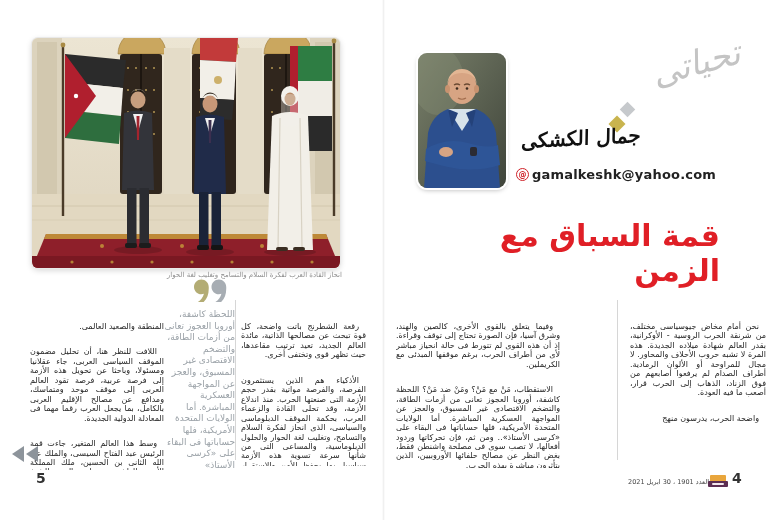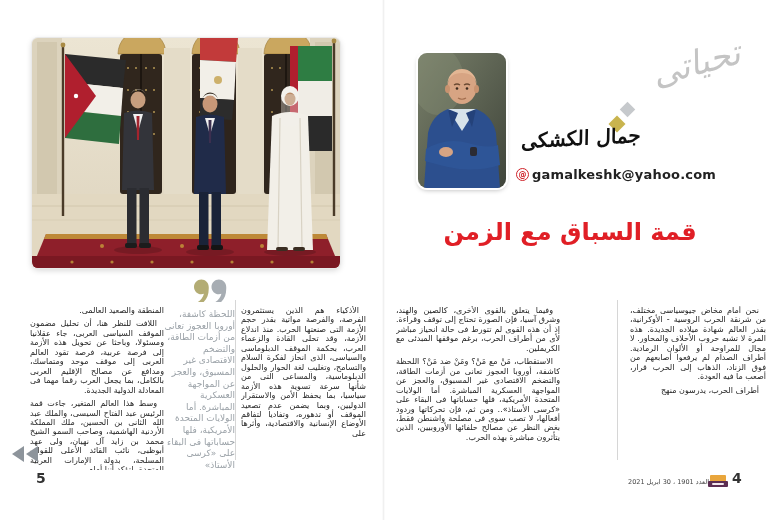--- a/index.html
+++ b/index.html
@@ -27,27 +27,27 @@
   .d-gold{left:611px;top:118px;}  .d-gold span{width:12px;height:12px;background:#c9b44e;}
   .author-photo{position:absolute;left:418px;top:53px;width:88px;height:135px;border-radius:9px;
                 overflow:hidden;box-shadow:0 0 0 2px #fff,0 2px 5px rgba(0,0,0,.3);}
   .signature{position:absolute;left:512px;top:126px;width:138px;text-align:center;font-size:20px;
              font-weight:bold;color:#111;transform:rotate(-3deg) skewX(-4deg);
              font-family:"DejaVu Serif",serif;}
   .email-row{position:absolute;left:516px;top:167px;display:flex;align-items:center;gap:3px;direction:ltr;}
   .at-badge{width:11px;height:11px;border:1px solid #cf2229;border-radius:50%;color:#cf2229;
             font-size:8px;line-height:11px;text-align:center;font-weight:bold;}
   .email-text{font-size:13px;color:#222;font-weight:bold;letter-spacing:.2px;}
-  .headline{position:absolute;left:420px;top:218px;width:300px;text-align:center;font-size:24px;
+  .headline{position:absolute;left:420px;top:218px;width:300px;font-size:30px;
             font-weight:bold;color:#e01f26;}
 
   
   .col{position:absolute;font-size:8px;line-height:9.45px;color:#242424;text-align:justify;
        direction:rtl;overflow:hidden;}
-  .col p{margin:0 0 4px 0;text-indent:7px;}
+  .col p{margin:16px 0 4px 0;text-indent:7px;}
   .col p:last-child{margin-bottom:0;}
   .p4-c1{left:630px;top:306px;width:136px;height:160px;}
   .p4-c2{left:396px;top:306px;width:164px;height:162px;}
   .p5-c1{left:241px;top:306px;width:125px;height:160px;}
   .p5-c2{left:30px;top:306px;width:134px;height:164px;}
   .vrule{position:absolute;width:1px;background:#d6d6d6;top:300px;height:160px;}
   .r4{left:617px;} .r5{left:235px;}
   .pullquote{position:absolute;direction:rtl;color:#9aa1a7;font-size:9px;line-height:11.6px;
              text-align:right;}
   .pq4{left:544px;top:292px;width:64px;}
@@ -208,22 +208,24 @@
         <path d="M248 80 L246 210 M268 80 L270 210" stroke="#d8d2c4" stroke-width="1.2" fill="none"></path>
         <ellipse cx="258" cy="58" rx="9" ry="10" fill="#f4f2ec"></ellipse>
         <ellipse cx="258" cy="61" rx="5.5" ry="6.5" fill="#b98a66"></ellipse>
         <path d="M249 60 q9 -8 18 0 l0 26 q-9 6 -18 0 z" fill="#f4f2ec" opacity="0.35"></path>
         <rect x="244" y="209" width="12" height="4" rx="2" fill="#3a2d22"></rect>
           <rect x="261" y="209" width="12" height="4" rx="2" fill="#3a2d22"></rect>
       </g>
     </svg>
   </div>
 
+  <div class="photo-caption">انحاز القادة العرب لفكرة السلام والتسامح وتغليب لغة الحوار</div>
 
   <div class="col p5-c1">
+    <p>رقعة الشطرنج باتت واضحة، كل قوة تبحث عن مصالحها الذاتية، مائدة العالم الجديد، تعيد ترتيب مقاعدها، حيث تظهر قوى وتختفى أخرى.</p>
     <p>الأذكياء هم الذين يستثمرون الفرصة، والفرصة مواتية بقدر حجم الأزمة التى صنعتها الحرب. منذ اندلاع الأزمة، وقد تحلى القادة والزعماء العرب، بحكمة الموقف الدبلوماسى والسياسى، الذى انحاز لفكرة السلام والتسامح، وتغليب لغة الحوار والحلول الدبلوماسية، والمساعى التى من شأنها سرعة تسوية هذه الأزمة سياسيا، بما يحفظ الأمن والاستقرار الدوليين، وبما يضمن عدم تصعيد الموقف أو تدهوره، وتفاديا لتفاقم الأوضاع الإنسانية والاقتصادية، وأثرها على</p>
   </div>
 
   <div class="vrule r5"></div>
 
   <div class="pullquote pq5">
     <svg class="pq-mark" viewBox="0 0 38 26" xmlns="http://www.w3.org/2000/svg">
       <path fill="#b3ac74" d="M8,0 C3.6,0 0,3.6 0,8 C0,12.4 3.6,16 8,16 C9,16 9.9,15.8 10.8,15.5 C9.8,19.5 7.5,22.3 4.2,24.5 L10.5,24.5 C14.3,20.8 16,16 16,10 L16,8 C16,3.6 12.4,0 8,0 Z"></path>
       <path fill="#a7adb3" d="M27,0 C22.6,0 19,3.6 19,8 C19,12.4 22.6,16 27,16 C28,16 28.9,15.8 29.8,15.5 C28.8,19.5 26.5,22.3 23.2,24.5 L29.5,24.5 C33.3,20.8 35,16 35,10 L35,8 C35,3.6 31.4,0 27,0 Z"></path>
     </svg>
@@ -283,21 +285,21 @@
   <div class="signature">جمال الكشكى</div>
   <div class="email-row">
     <span class="at-badge">@</span>
     <span class="email-text">gamalkeshk@yahoo.com</span>
   </div>
 
   <h1 class="headline" style="margin:0;">قمة السباق مع الزمن</h1>
 
   <div class="col p4-c1">
     <p>نحن أمام مخاض جيوسياسى مختلف، من شرنقة الحرب الروسية - الأوكرانية، بقدر العالم شهادة ميلاده الجديدة. هذه المرة لا تشبه حروب الأحلاف والمحاور. لا مجال للمراوحة أو الألوان الرمادية. أطراف الصدام لم يرفعوا أصابعهم من فوق الزناد، الذهاب إلى الحرب قرار، أصعب ما فيه العودة.</p>
-    <p>أطراف الحرب، يدرسون منهج</p>
+    <p>واضحة الحرب، يدرسون منهج</p>
   </div>
 
   <div class="vrule r4"></div>
 
 
   <div class="col p4-c2">
     <p>وفيما يتعلق بالقوى الأخرى، كالصين والهند، وشرق آسيا، فإن الصورة تحتاج إلى توقف وقراءة. إذ أن هذه القوى لم تتورط فى حالة انحياز مباشر لأى من أطراف الحرب، برغم موقفها المبدئى مع الكريملين.</p>
     <p>الاستقطاب، مَنْ مع مَنْ؟ ومَنْ ضد مَنْ؟ اللحظة كاشفة، أوروبا العجوز تعانى من أزمات الطاقة، والتضخم الاقتصادى غير المسبوق، والعجز عن المواجهة العسكرية المباشرة. أما الولايات المتحدة الأمريكية، فلها حساباتها فى البقاء على «كرسى الأستاذ».. ومن ثم، فإن تحركاتها وردود أفعالها، لا تصب سوى فى مصلحة واشنطن فقط، بغض النظر عن مصالح حلفائها الأوروبيين، الذين يتأثرون مباشرة بهذه الحرب.</p>
   </div>
 

